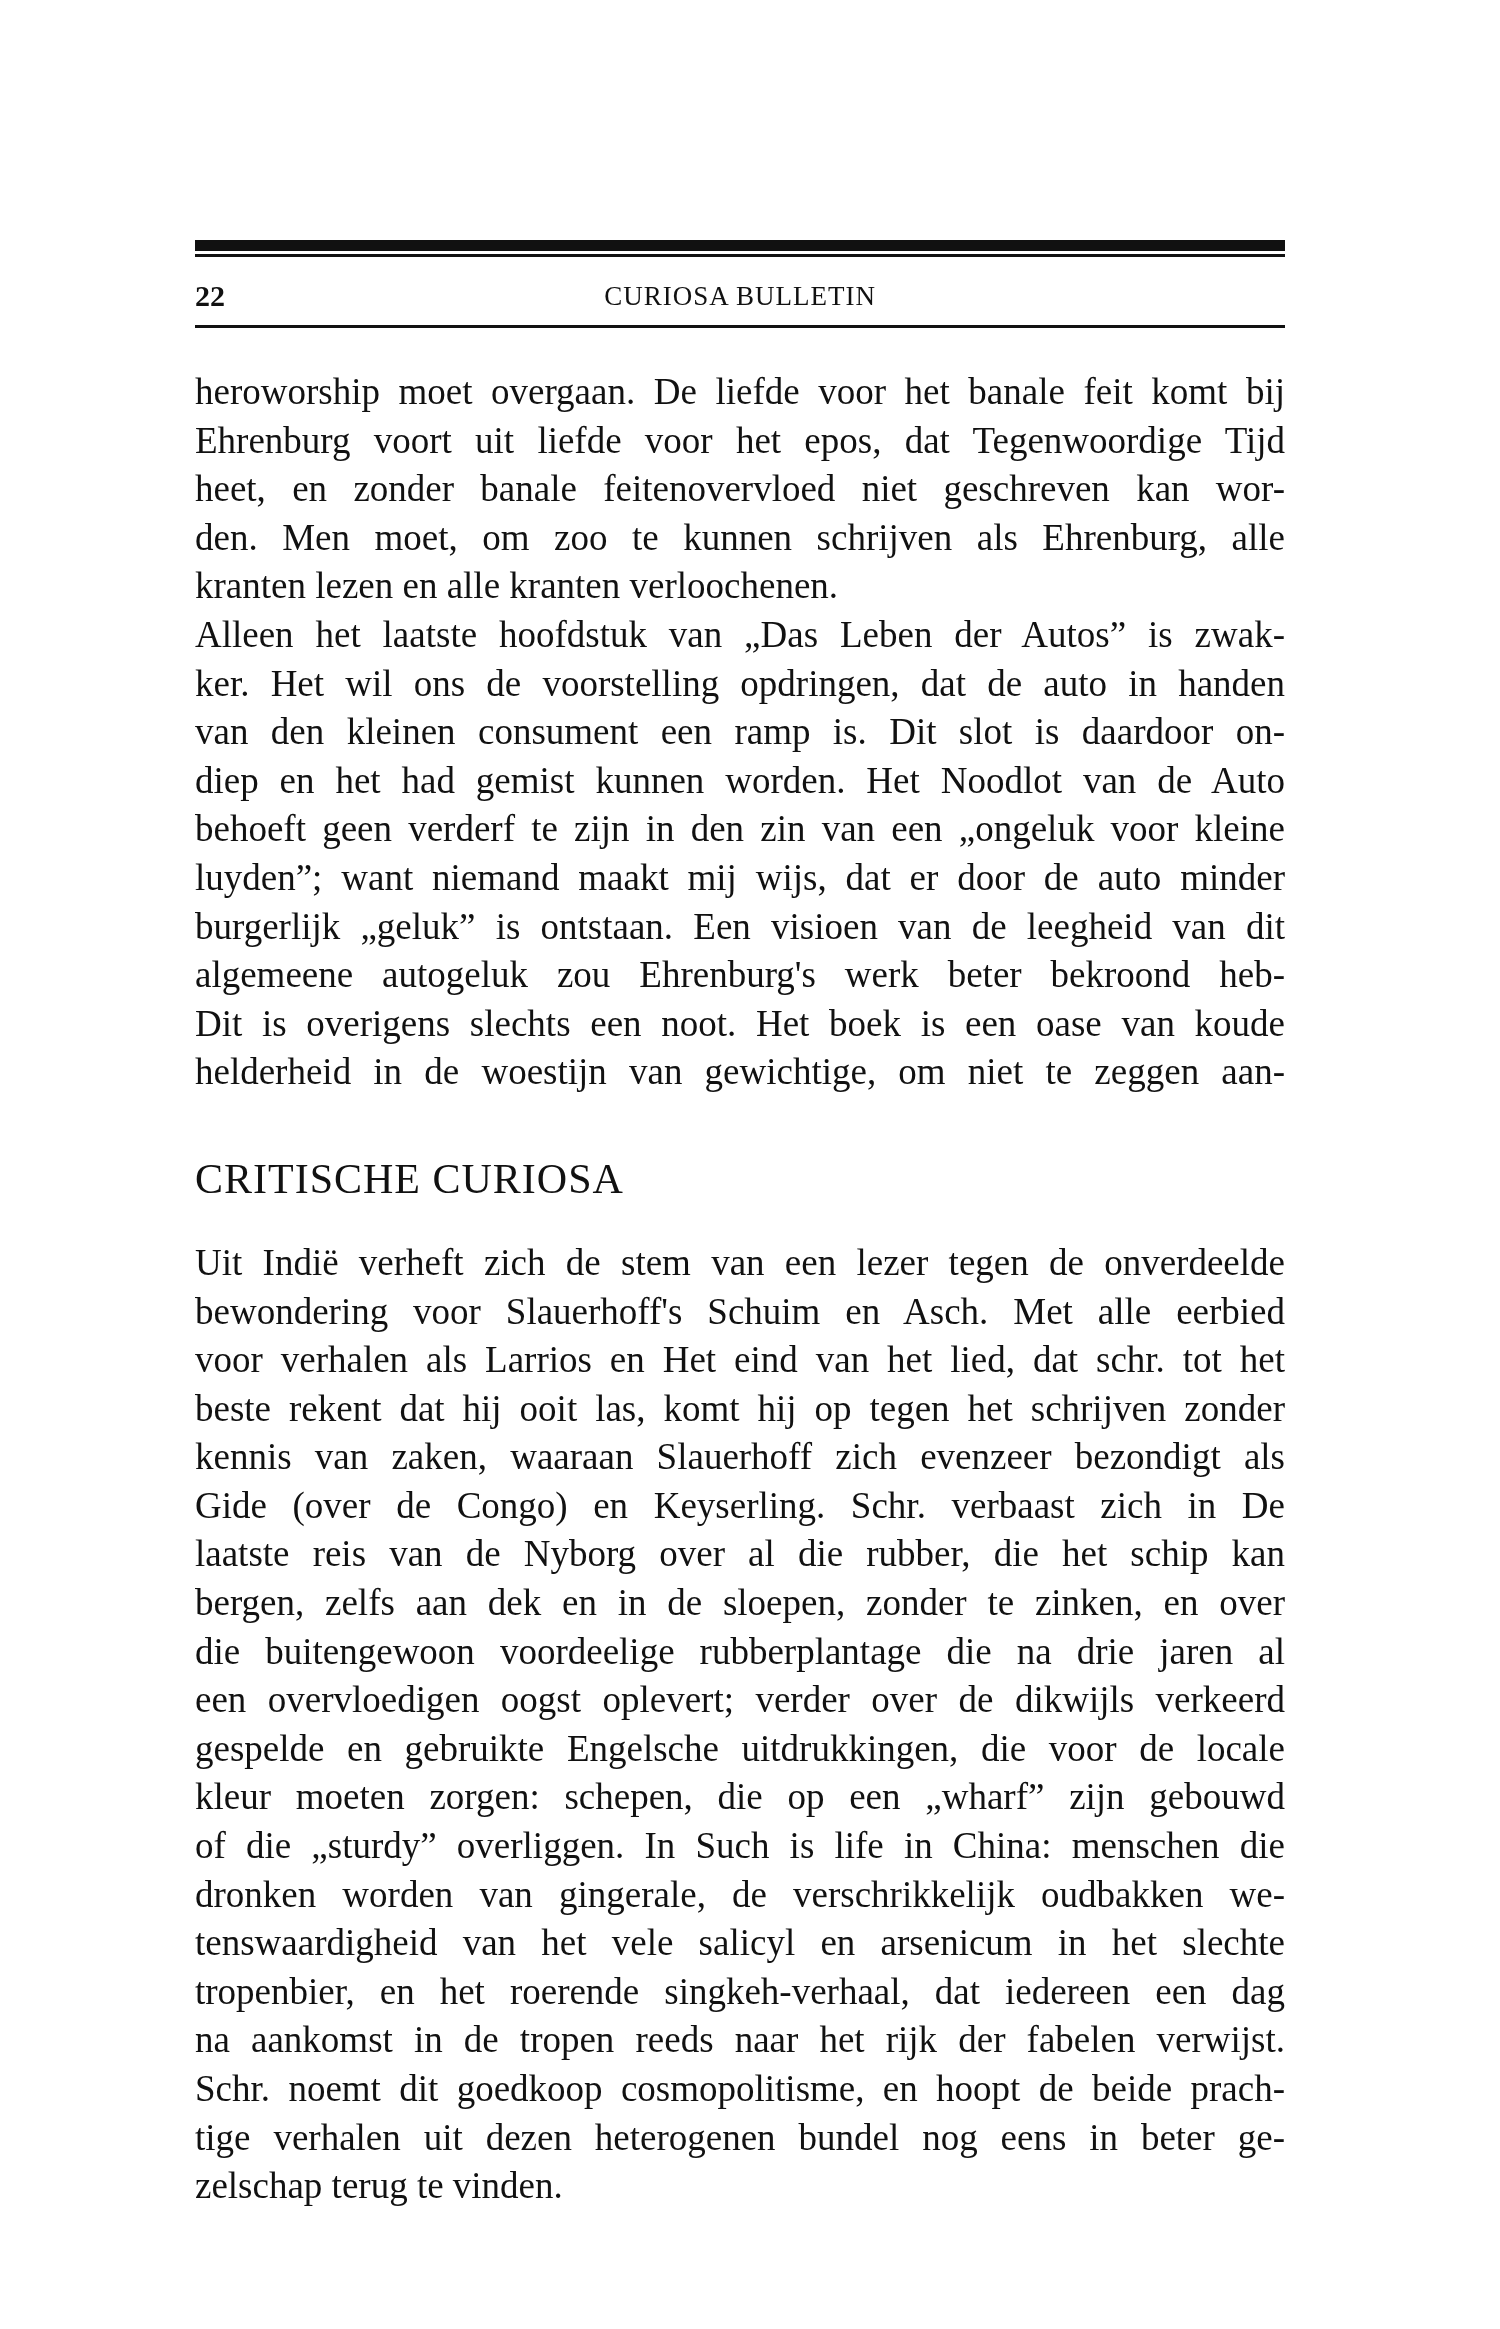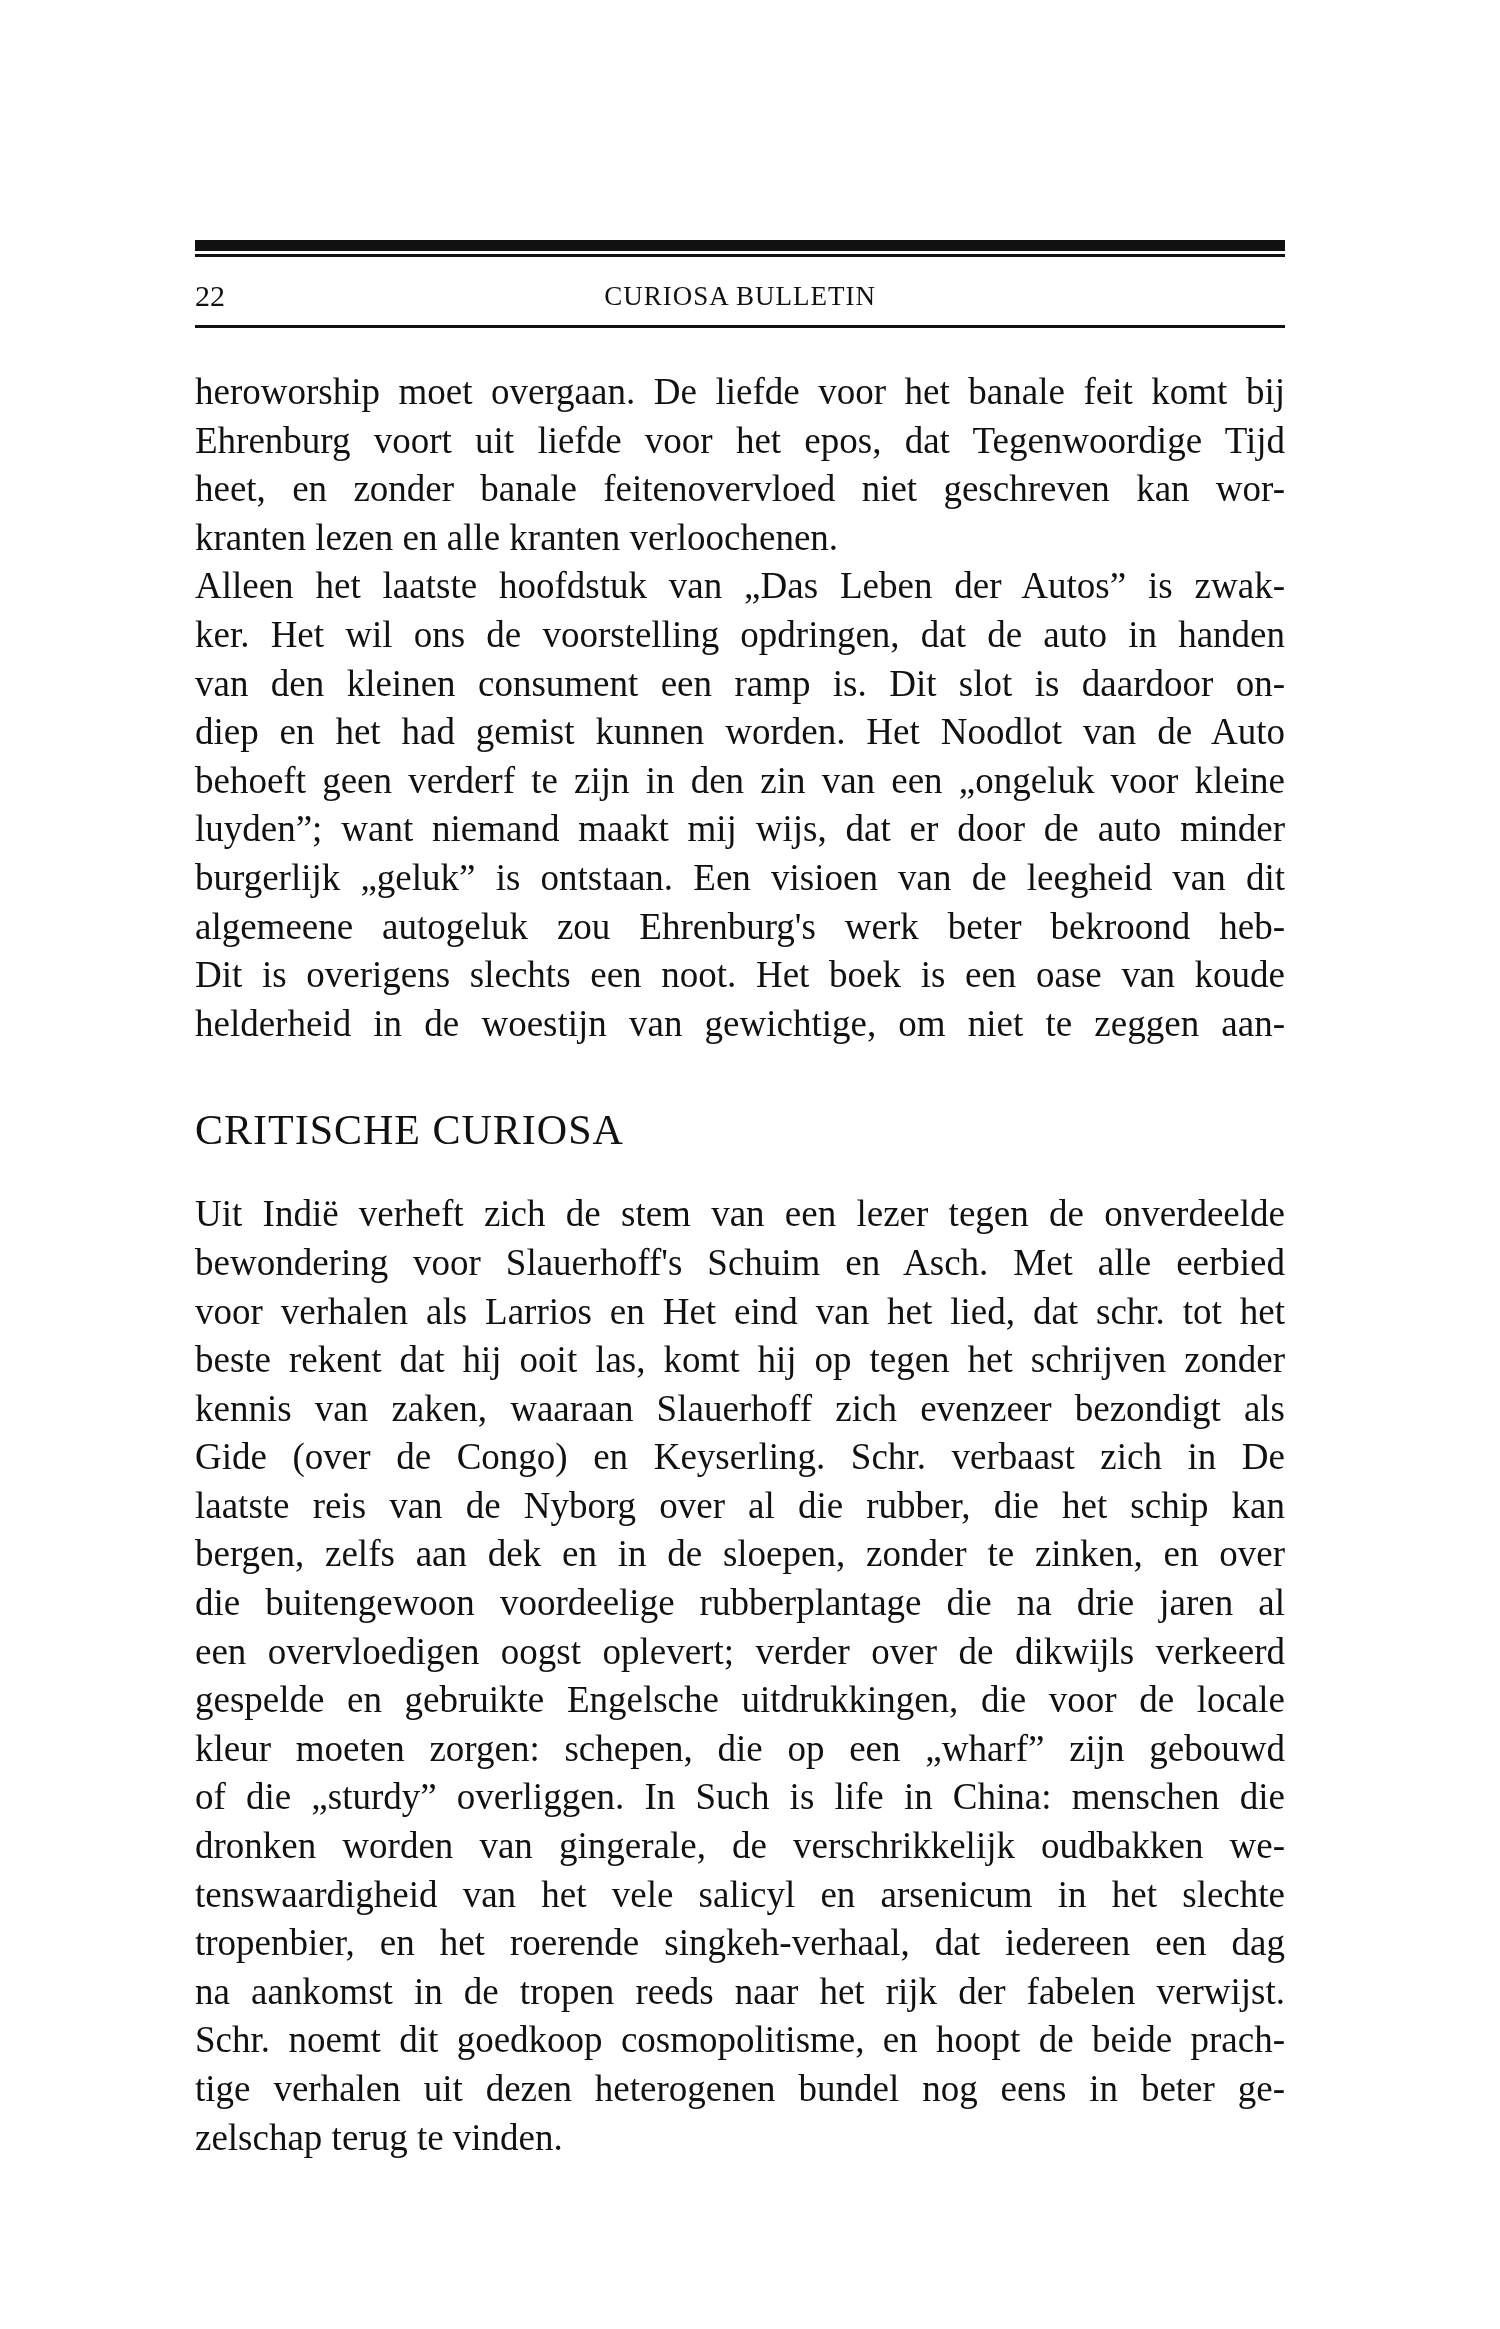--- a/index.html
+++ b/index.html
@@ -36,21 +36,21 @@
   }
   .running-head {
     position: relative;
     height: 68px;
   }
   .page-number {
     position: absolute;
     left: 0;
     top: 22px;
     font-size: 30px;
-    font-weight: normal;
+    font-weight: bold;
     letter-spacing: 0px;
   }
   .journal-title {
     position: absolute;
     left: 0;
     right: 0;
     top: 24px;
     text-align: center;
     font-size: 27px;
     letter-spacing: 1px;
@@ -109,20 +109,21 @@
     <span class="page-number">22</span>
     <span class="journal-title">CURIOSA BULLETIN</span>
   </div>
 
   <div class="rule-under"></div>
 
   <div class="section">
     <span class="line">heroworship moet overgaan. De liefde voor het banale feit komt bij</span>
     <span class="line">Ehrenburg voort uit liefde voor het epos, dat Tegenwoordige Tijd</span>
     <span class="line">heet, en zonder banale feitenovervloed niet geschreven kan wor-</span>
+    <span class="line">den. Men moet, om zoo te kunnen schrijven als Ehrenburg, alle</span>
     <span class="line last">kranten lezen en alle kranten verloochenen.</span>
     <span class="line">Alleen het laatste hoofdstuk van „Das Leben der Autos” is zwak-</span>
     <span class="line">ker. Het wil ons de voorstelling opdringen, dat de auto in handen</span>
     <span class="line">van den kleinen consument een ramp is. Dit slot is daardoor on-</span>
     <span class="line">diep en het had gemist kunnen worden. Het Noodlot van de Auto</span>
     <span class="line">behoeft geen verderf te zijn in den zin van een „ongeluk voor kleine</span>
     <span class="line">luyden”; want niemand maakt mij wijs, dat er door de auto minder</span>
     <span class="line">burgerlijk „geluk” is ontstaan. Een visioen van de leegheid van dit</span>
     <span class="line">algemeene autogeluk zou Ehrenburg's werk beter bekroond heb-</span>
     <span class="line">Dit is overigens slechts een noot. Het boek is een oase van koude</span>

